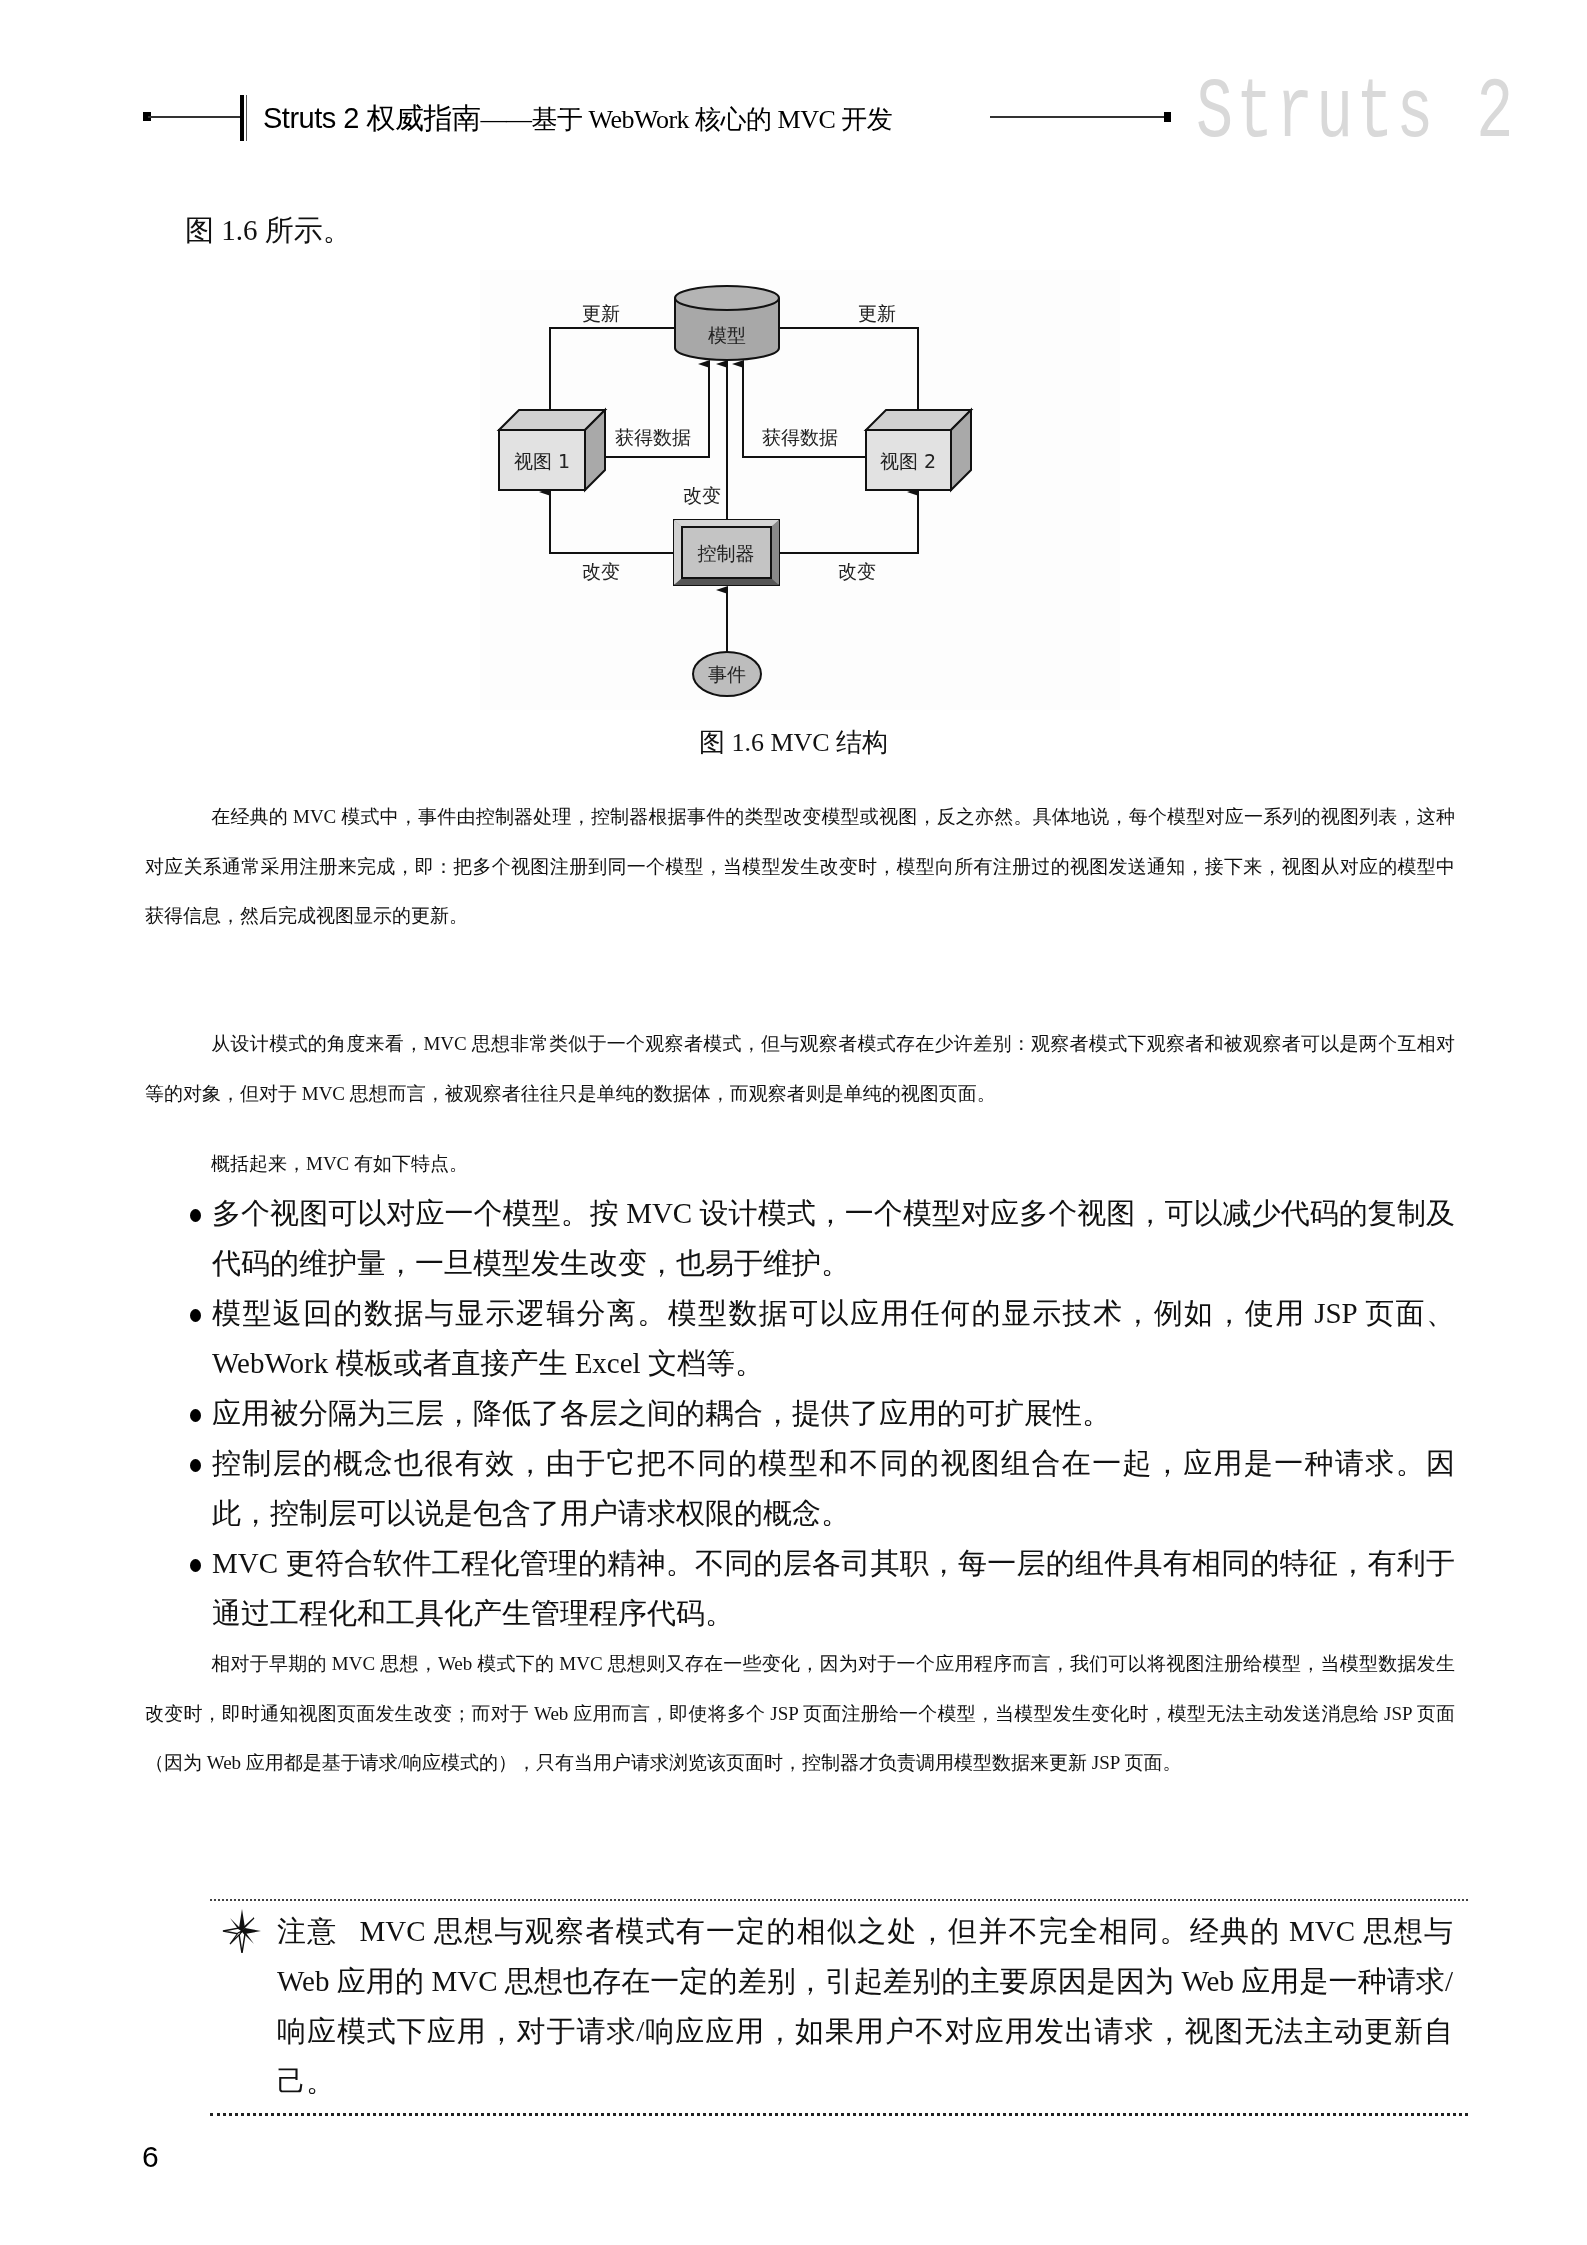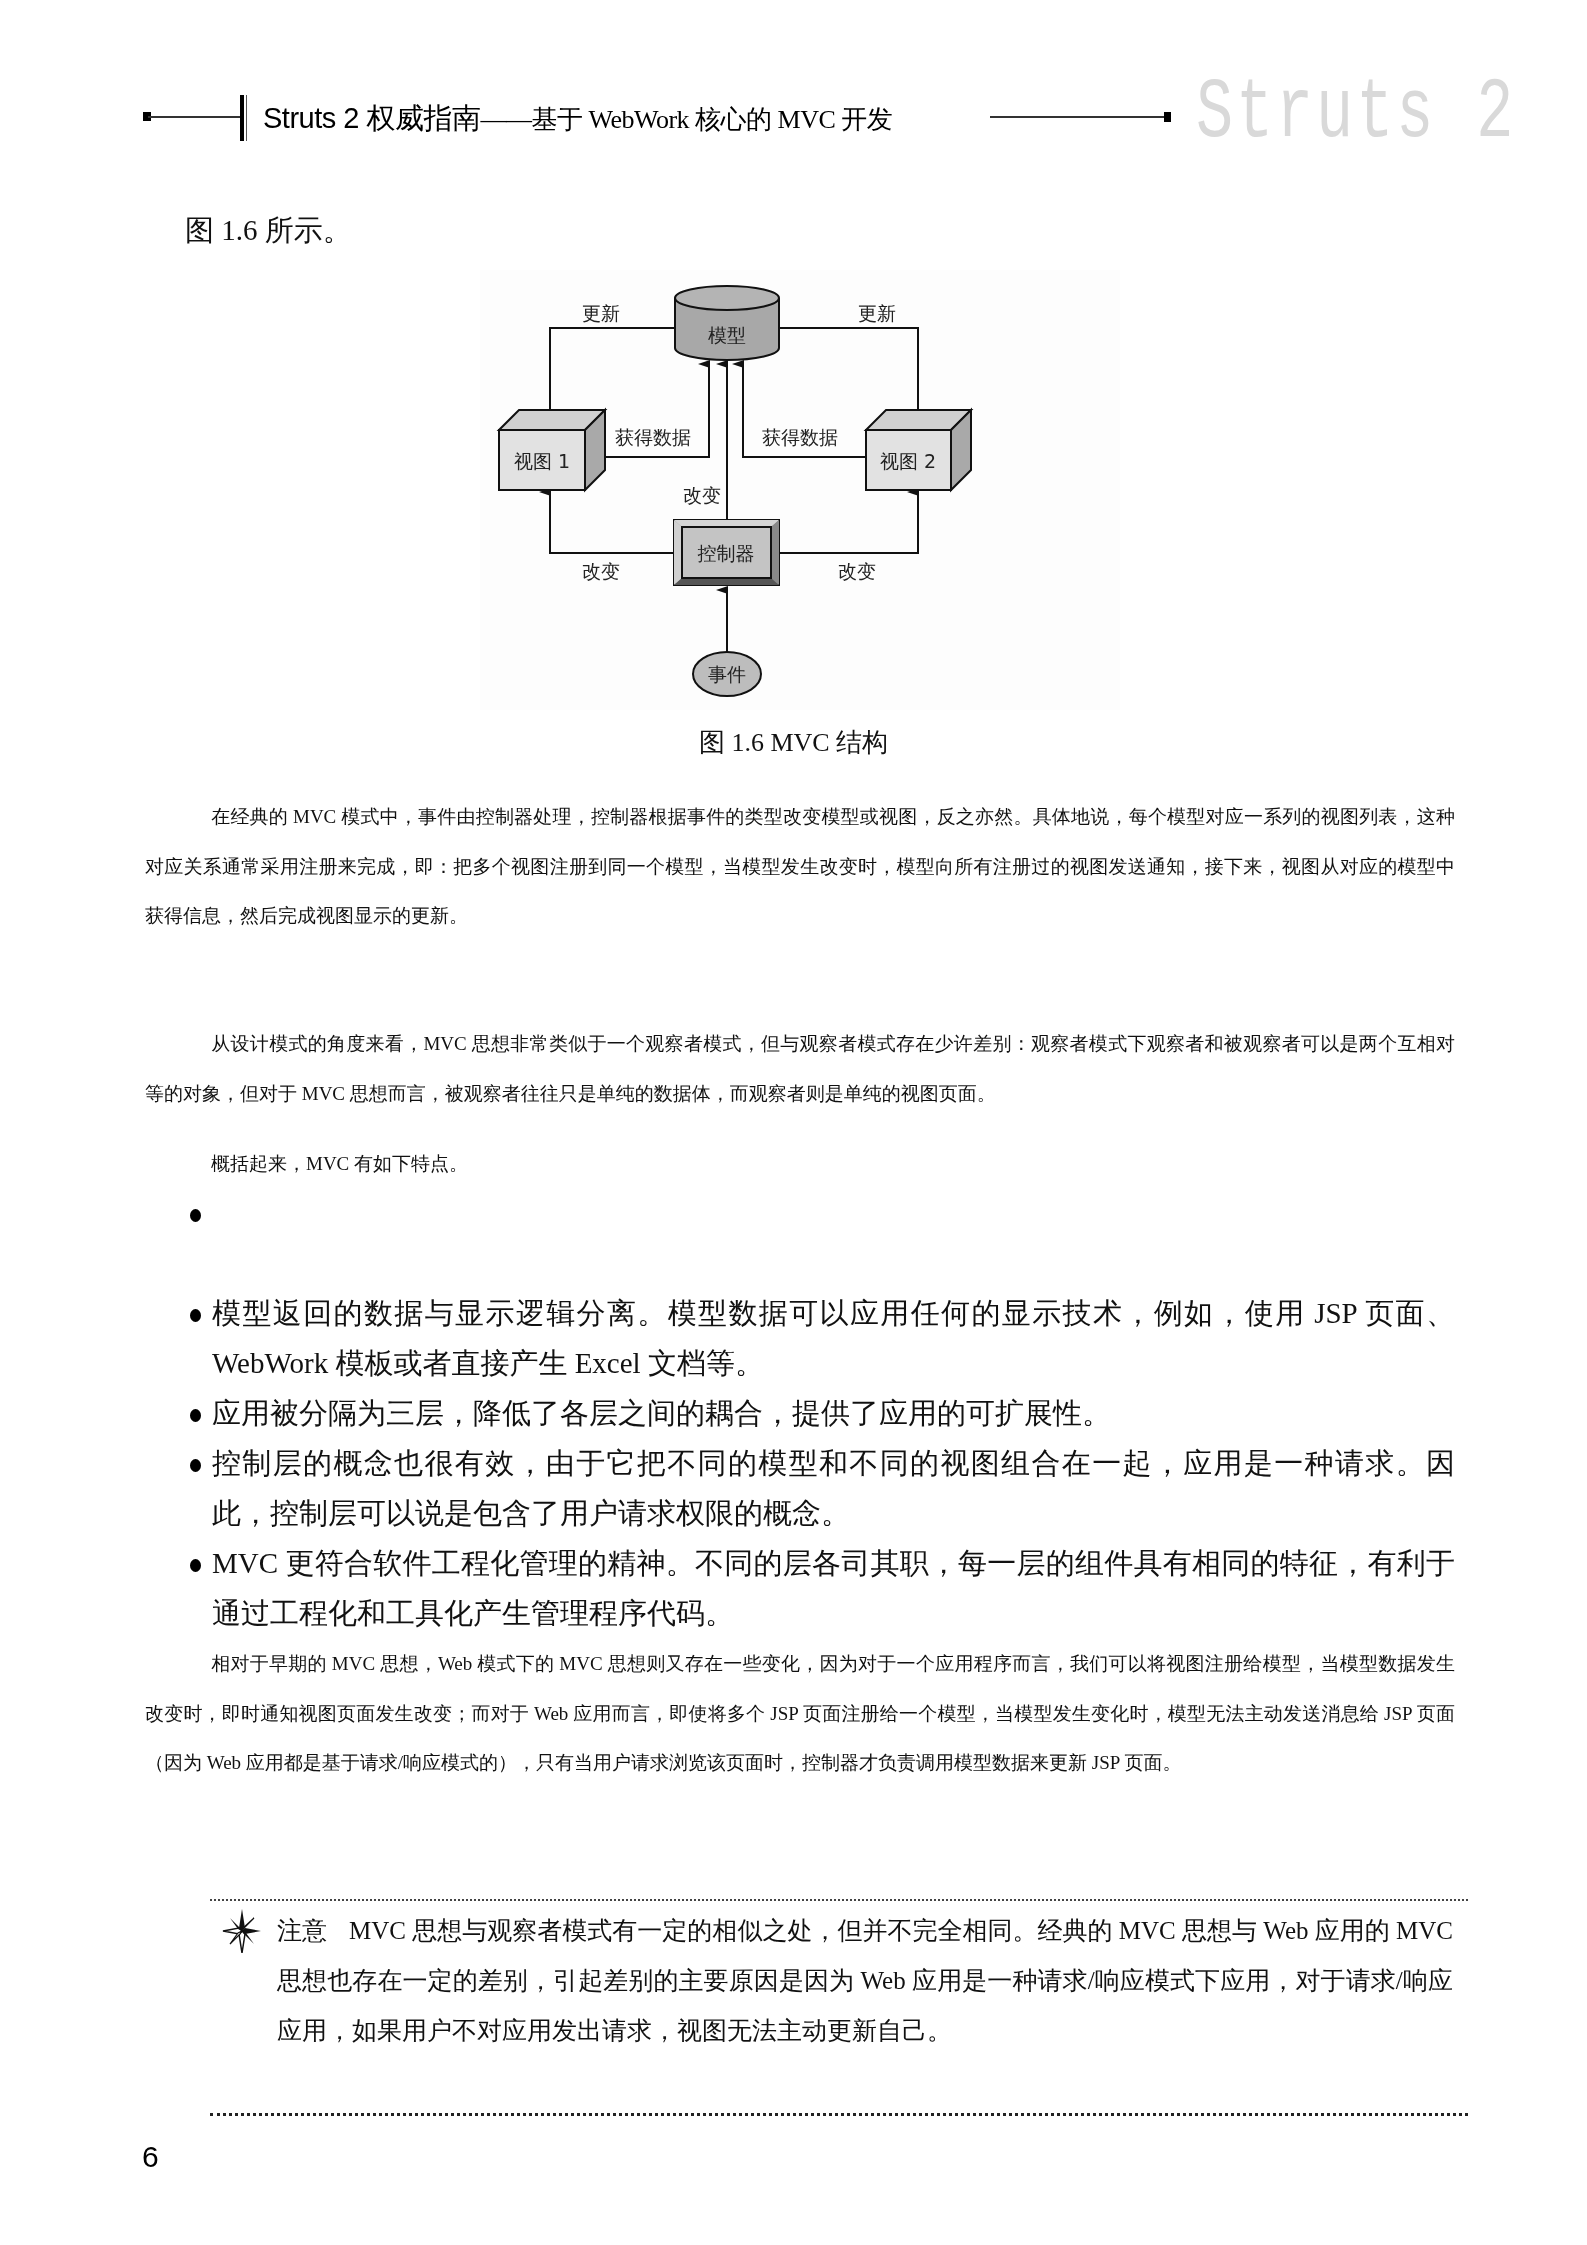--- a/index.html
+++ b/index.html
@@ -22,21 +22,21 @@
   .p { position: absolute; left: 145px; width: 1310px; font-size: 19px; line-height: 49.5px; text-align: justify; }
   .p .indent { display: inline-block; width: 66px; }
   .bullet-item { position: absolute; left: 212px; width: 1243px; font-size: 29px; line-height: 49.5px; text-align: justify; }
   .bullet-dot { position: absolute; left: -22px; top: 20px; width: 11px; height: 13px; border-radius: 50%; background: #000; }
   .caption { position: absolute; left: 0; width: 1587px; top: 725px; text-align: center; font-size: 26px; }
   .diagram { position: absolute; left: 480px; top: 270px; width: 640px; height: 440px; }
   .diagram svg text { font-family: "DejaVu Sans", "Liberation Sans", sans-serif; font-size: 19px; fill: #222; }
   .note-rule { position: absolute; left: 210px; width: 1258px; height: 0; border-top: 3px dotted #222; }
   .note-rule.thin { border-top: 2px dotted #444; }
   .note-icon { position: absolute; left: 222px; top: 1908px; width: 40px; height: 46px; }
-  .note-body { position: absolute; left: 277px; top: 1906px; width: 1176px; font-size: 25px; line-height: 50px; text-align: justify; }
+  .note-body { position: absolute; left: 277px; top: 1906px; width: 1176px; font-size: 29px; line-height: 50px; text-align: justify; }
   .note-label { margin-right: 22px; }
   .page-number { position: absolute; left: 142px; top: 2140px; font-family: "Liberation Sans", "DejaVu Sans", sans-serif; font-size: 30px; color: #000; }
 </style>
 </head>
 <body>
 
 <div class="header">
   <div class="hdr-sq-left"></div>
   <div class="hdr-line-left"></div>
   <div class="hdr-bar"></div>
@@ -136,21 +136,21 @@
 </div>
 
 <div class="caption">图 1.6   MVC 结构</div>
 
 <div class="p" style="top:792px;"><span class="indent"></span><span>在经典的 MVC 模式中，事件由控制器处理，控制器根据事件的类型改变模型或视图，反之亦然。具体地说，每个模型对应一系列的视图列表，这种对应关系通常采用注册来完成，即：把多个视图注册到同一个模型，当模型发生改变时，模型向所有注册过的视图发送通知，接下来，视图从对应的模型中获得信息，然后完成视图显示的更新。</span></div>
 <div class="p" style="top:990px;margin-top:29px;"><span class="indent"></span><span>从设计模式的角度来看，MVC 思想非常类似于一个观察者模式，但与观察者模式存在少许差别：观察者模式下观察者和被观察者可以是两个互相对等的对象，但对于 MVC 思想而言，被观察者往往只是单纯的数据体，而观察者则是单纯的视图页面。</span></div>
 <div class="p" style="top:1139px;"><span class="indent"></span><span>概括起来，MVC 有如下特点。</span></div>
 
 <div>
   <div class="bullet-item" style="top:1189px;">
-    <span class="bullet-dot"></span>
+    <span class="bullet-dot"></span><span>多个视图可以对应一个模型。按 MVC 设计模式，一个模型对应多个视图，可以减少代码的复制及代码的维护量，一旦模型发生改变，也易于维护。</span>
   </div>
   <div class="bullet-item" style="top:1289px;">
     <span class="bullet-dot"></span><span>模型返回的数据与显示逻辑分离。模型数据可以应用任何的显示技术，例如，使用 JSP 页面、WebWork 模板或者直接产生 Excel 文档等。</span>
   </div>
   <div class="bullet-item" style="top:1389px;">
     <span class="bullet-dot"></span><span>应用被分隔为三层，降低了各层之间的耦合，提供了应用的可扩展性。</span>
   </div>
   <div class="bullet-item" style="top:1439px;">
     <span class="bullet-dot"></span><span>控制层的概念也很有效，由于它把不同的模型和不同的视图组合在一起，应用是一种请求。因此，控制层可以说是包含了用户请求权限的概念。</span>
   </div>

